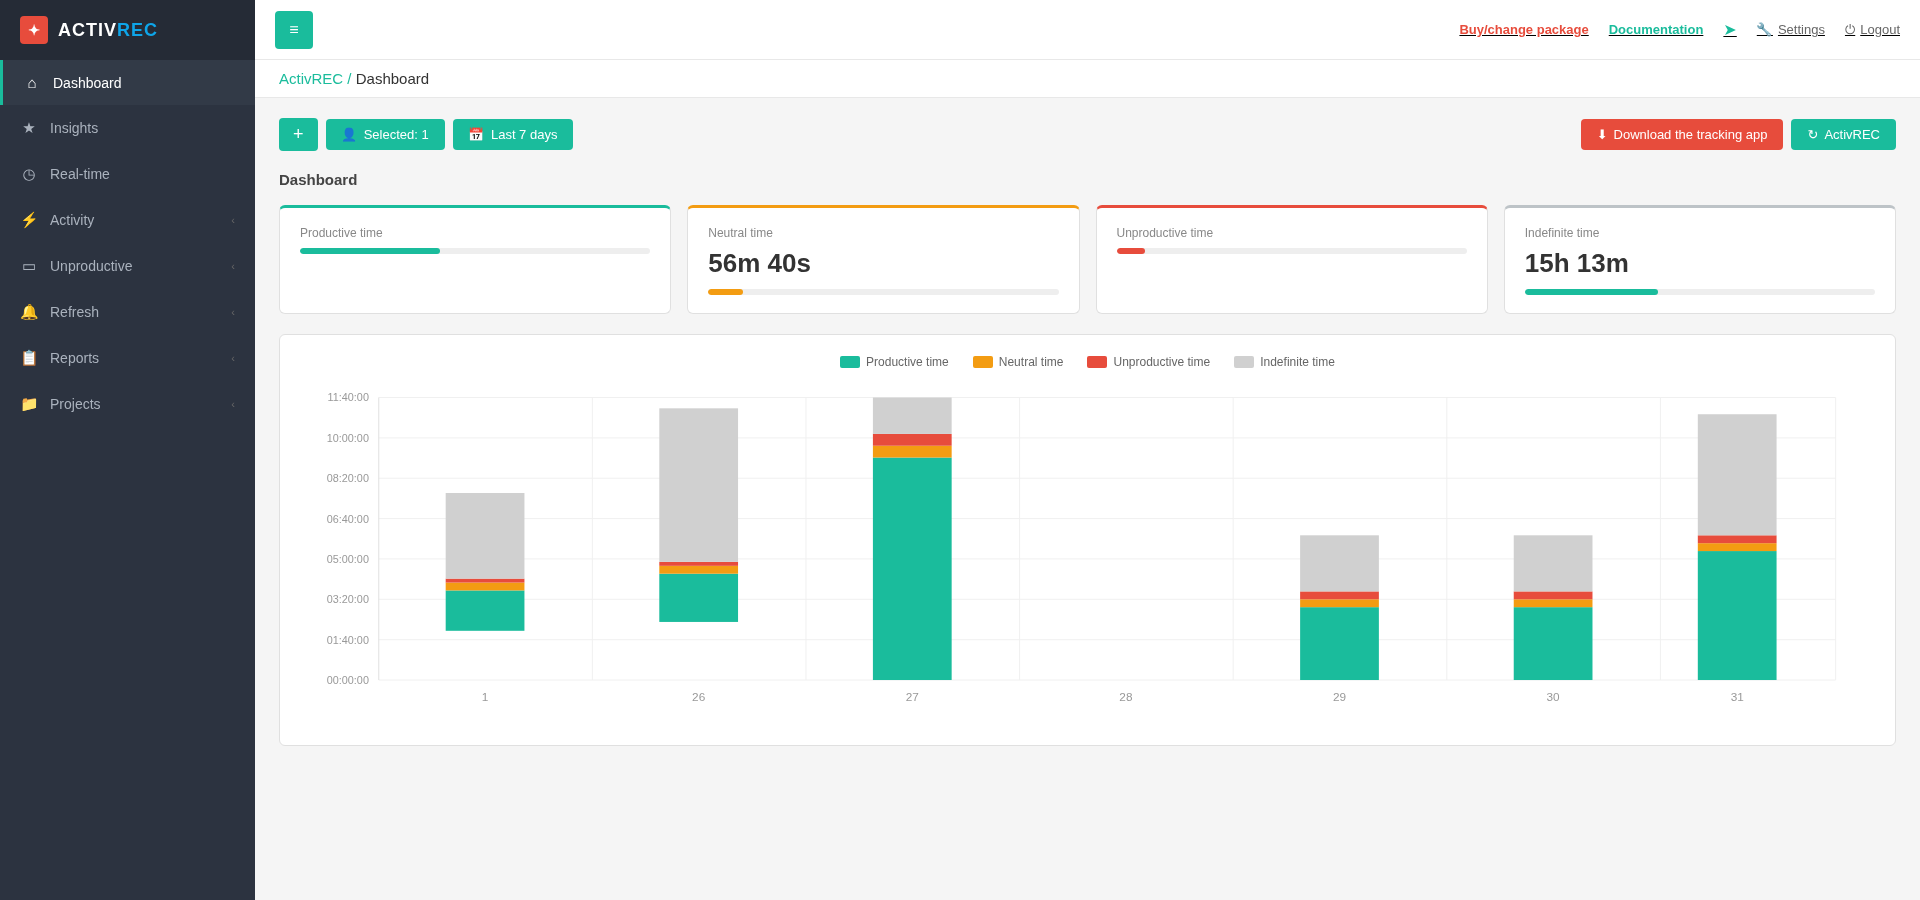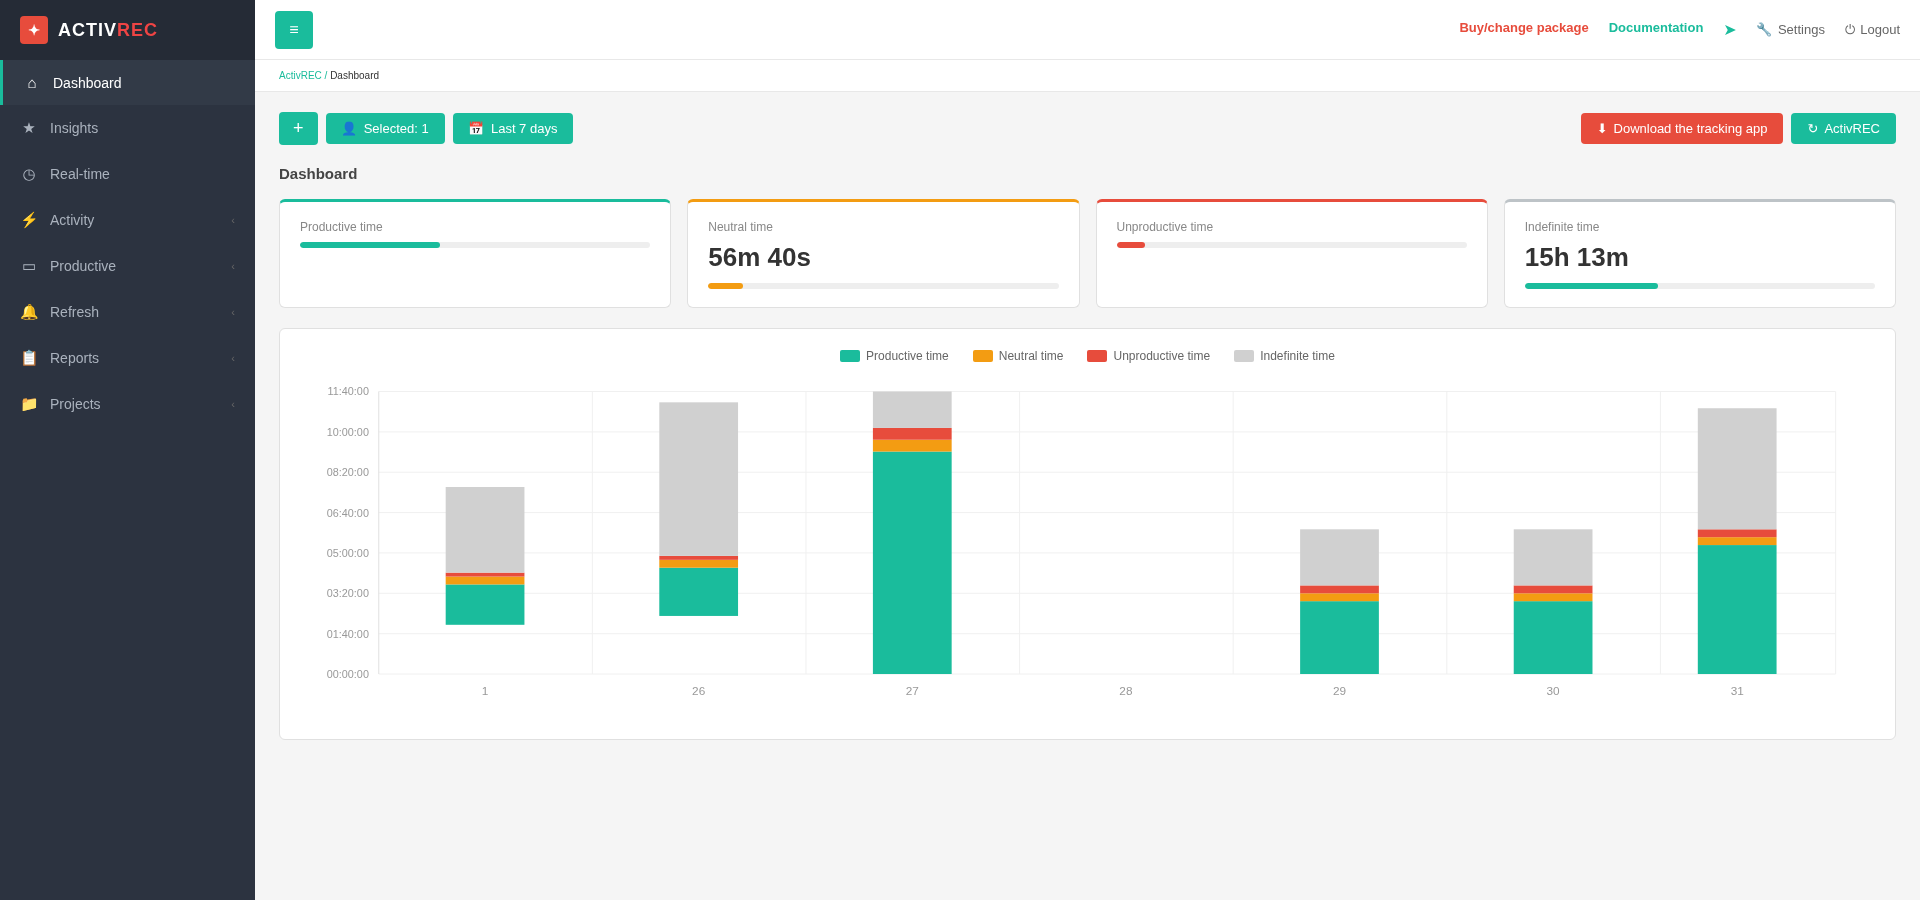--- a/index.html
+++ b/index.html
@@ -32,21 +32,21 @@
       font-weight: bold;
       font-size: 14px;
       margin-right: 10px;
     }
     .logo-text {
       font-size: 18px;
       font-weight: 700;
       letter-spacing: 1px;
       color: #fff;
     }
-    .logo-text span { color: #ef4444; }
+    .logo-text span { color: #0ea5e9; }
 
     .nav-item {
       display: flex;
       align-items: center;
       padding: 14px 20px;
       cursor: pointer;
       color: #aab2bd;
       font-size: 14px;
       position: relative;
       transition: background 0.2s;
@@ -91,41 +91,41 @@
       background: #1abc9c;
       border: none;
       color: #fff;
       width: 38px;
       height: 38px;
       border-radius: 4px;
       font-size: 16px;
       cursor: pointer;
       display: flex; align-items: center; justify-content: center;
     }
-    .topnav-right { display: flex; gap: 20px; }
+    .topnav-right { display: flex; align-items: center; gap: 20px; text-decoration: underline; }
     .topnav-link {
       font-size: 13px;
       cursor: pointer;
       text-decoration: none;
     }
     .topnav-link.red { color: #e74c3c; font-weight: 600; }
     .topnav-link.teal { color: #1abc9c; font-weight: 600; }
     .topnav-icon-link {
       display: flex; align-items: center; gap: 5px;
       font-size: 13px;
       color: #666;
       cursor: pointer;
     }
 
     
     .breadcrumb-bar {
       background: #fff;
       padding: 10px 24px;
       border-bottom: 1px solid #e8e8e8;
-      font-size: 10px;
+      font-size: 15px;
       color: #666;
     }
     .breadcrumb-bar span { color: #1abc9c; cursor: pointer; }
 
     
     .content {
       flex: 1;
       overflow-y: auto;
       padding: 20px 24px;
       background: #f5f5f5;
@@ -241,21 +241,21 @@
     <span class="nav-icon">◷</span>
     <span>Real-time</span>
   </div>
   <div class="nav-item">
     <span class="nav-icon">⚡</span>
     <span>Activity</span>
     <span class="nav-chevron">‹</span>
   </div>
   <div class="nav-item">
     <span class="nav-icon">▭</span>
-    <span>Productive</span>
+    <span>Unproductive</span>
     <span class="nav-chevron">‹</span>
   </div>
   <div class="nav-item">
     <span class="nav-icon">🔔</span>
     <span>Refresh</span>
     <span class="nav-chevron">‹</span>
   </div>
   <div class="nav-item">
     <span class="nav-icon">📋</span>
     <span>Reports</span>

